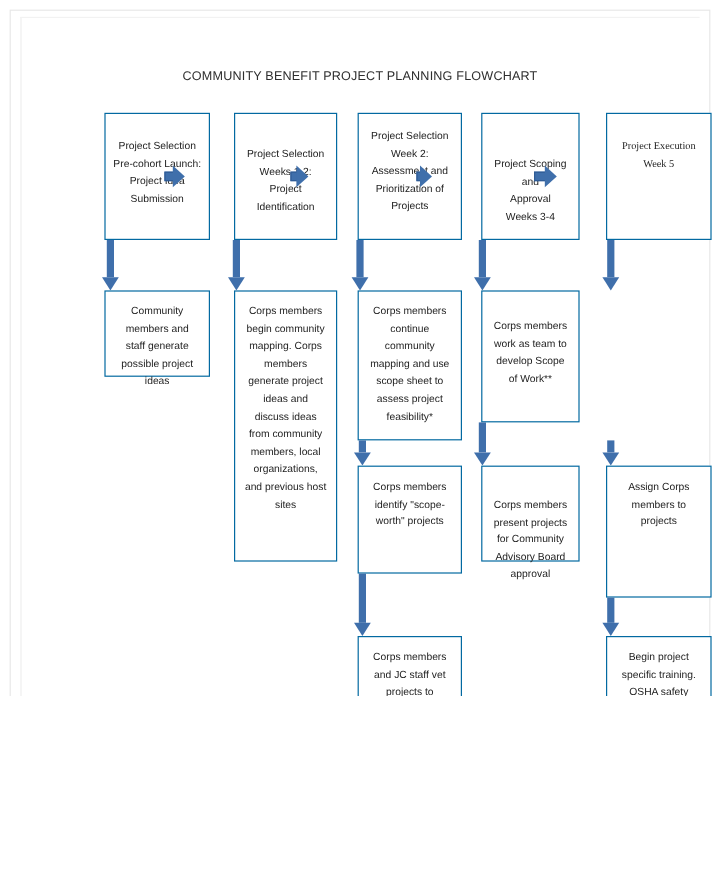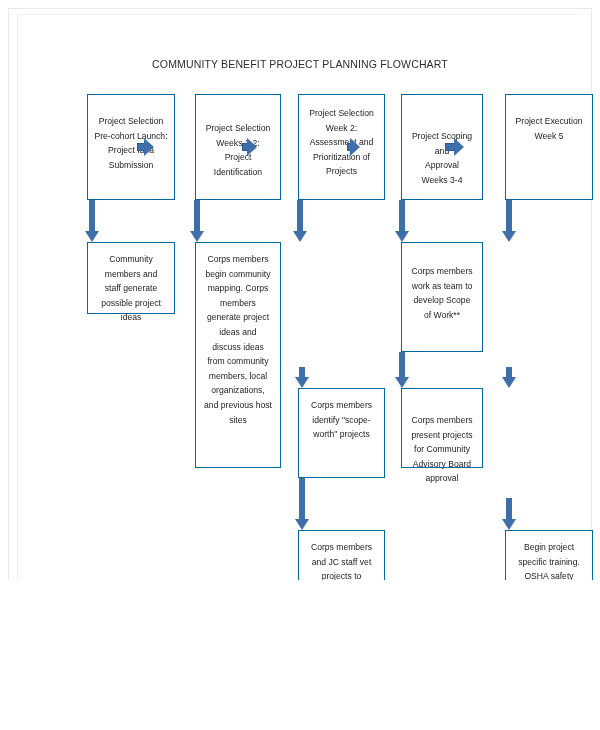--- a/index.html
+++ b/index.html
@@ -162,21 +162,21 @@
 Projects</span>
   </div>
 
   <div class="node head" style="left:361px; top:94px; width:82px; height:106px; padding-top:34px;">
     <span class="txt" style="white-space: pre-line;">Project Scoping and
 Approval
 Weeks 3-4</span>
   </div>
 
   <div class="node head" style="left:465px; top:94px; width:88px; height:106px; padding-top:19px;">
-    <span class="txt" style="white-space: pre-line;">Project Execution
+    <span class="txt" style="white-space: pre-line; font-family: Liberation Serif, serif;">Project Execution
 Week 5</span>
   </div>
 
   <div class="harrow" style="left:137px; top:138px; width:17px;">
     <div class="body" style="width:9px;"></div>
     <div class="tip"></div>
   </div>
 
   <div class="harrow" style="left:242px; top:138px; width:15px;">
     <div class="body" style="width:7px;"></div>
@@ -209,20 +209,23 @@
 
   <div class="node body" style="left:155px; top:242px; width:86px; height:226px; padding-top:9px;">
     <span class="txt">Corps members begin community mapping.  Corps members generate project ideas and discuss ideas from community members, local organizations,  and previous host sites</span>
   </div>
 
   <div class="varrow" style="left:292px; top:200px; width:16px; height:42px;">
     <div class="shaft" style="height:31px;"></div>
     <div class="head"></div>
   </div>
 
+  <div class="node body" style="left:258px; top:242px; width:87px; height:125px; padding-top:9px;">
+    <span class="txt">Corps members continue community mapping and use scope sheet to assess project feasibility*</span>
+  </div>
 
   <div class="varrow" style="left:294px; top:367px; width:16px; height:21px;">
     <div class="shaft" style="height:10px;"></div>
     <div class="head"></div>
   </div>
 
   <div class="node body" style="left:258px; top:388px; width:87px; height:90px; padding-top:9px;">
     <span class="txt">Corps members identify "scope-worth" projects</span>
   </div>
 
@@ -257,20 +260,23 @@
     <div class="shaft" style="height:31px;"></div>
     <div class="head"></div>
   </div>
 
 
   <div class="varrow" style="left:501px; top:367px; width:16px; height:21px;">
     <div class="shaft" style="height:10px;"></div>
     <div class="head"></div>
   </div>
 
+  <div class="node body" style="left:465px; top:388px; width:88px; height:110px; padding-top:9px;">
+    <span class="txt">Assign Corps members to projects</span>
+  </div>
 
   <div class="varrow" style="left:501px; top:498px; width:16px; height:32px;">
     <div class="shaft" style="height:21px;"></div>
     <div class="head"></div>
   </div>
 
   <div class="node body" style="left:465px; top:530px; width:88px; height:110px; padding-top:9px;">
     <span class="txt">Begin project specific training.  OSHA safety training recommended for renovation projects.</span>
   </div>
 

